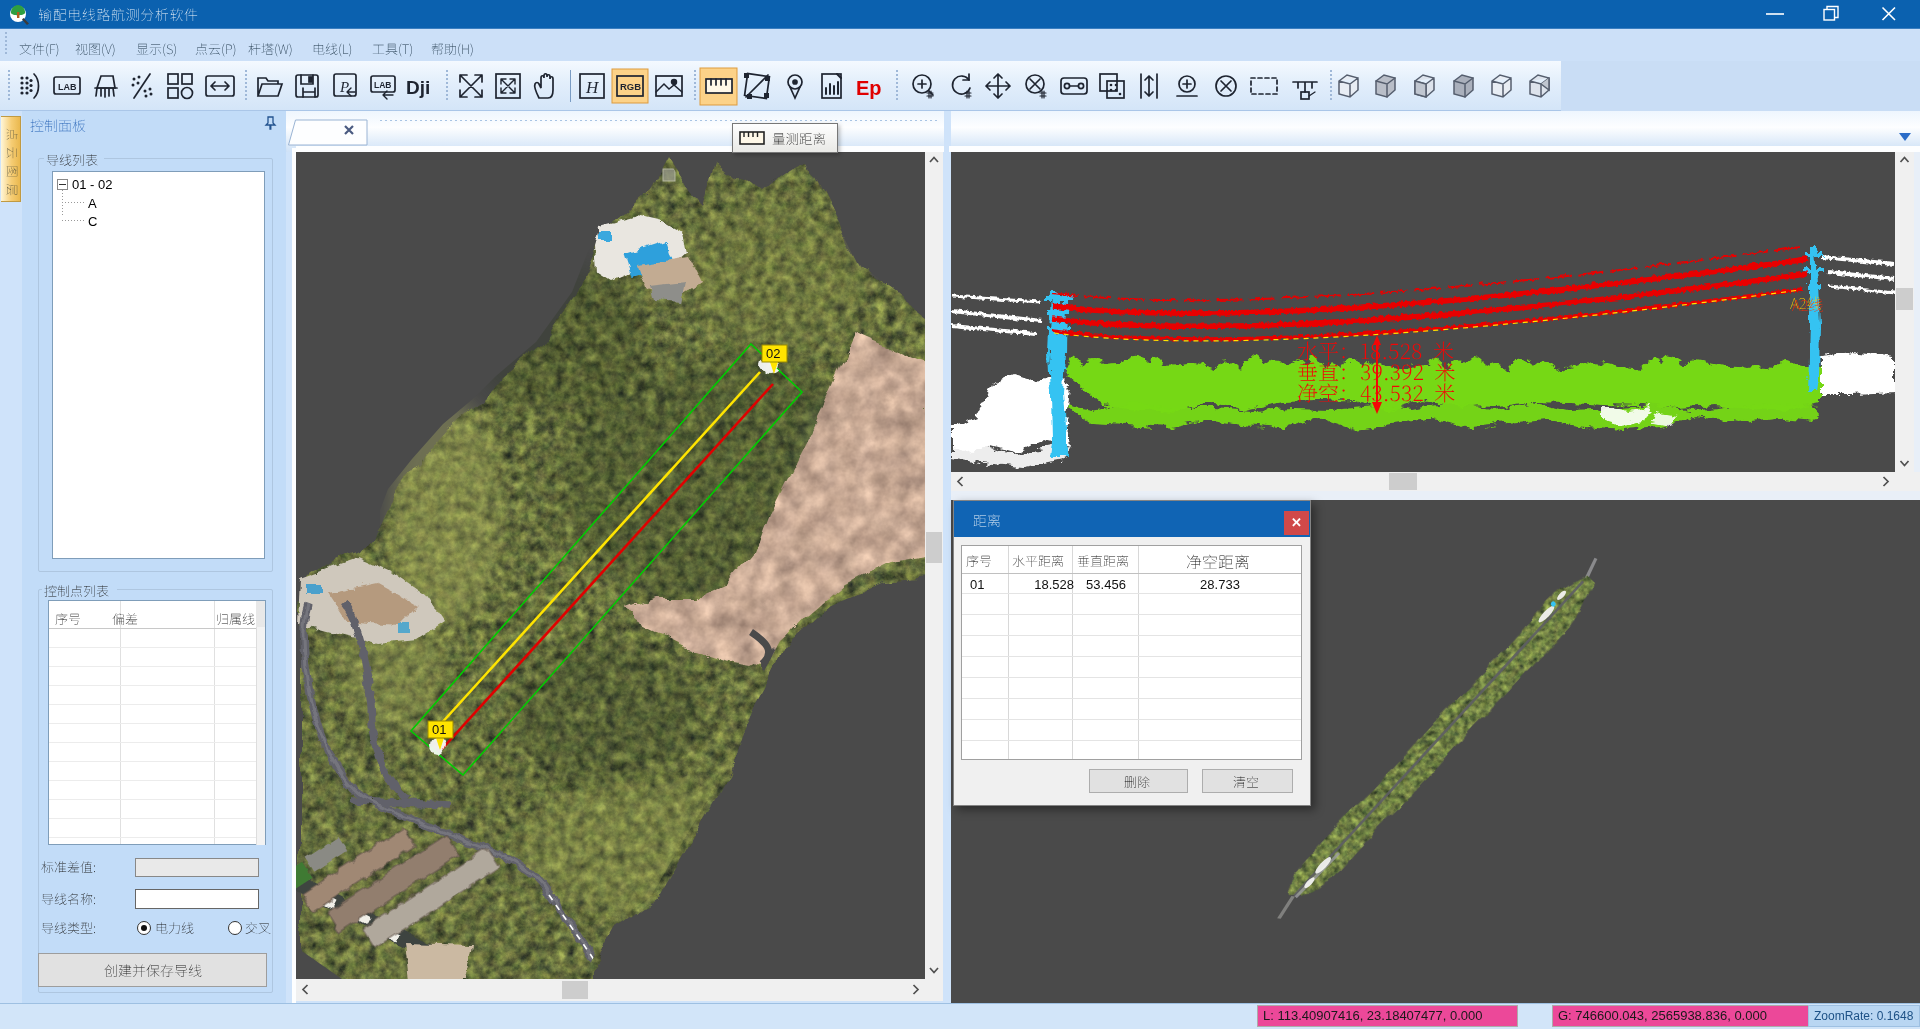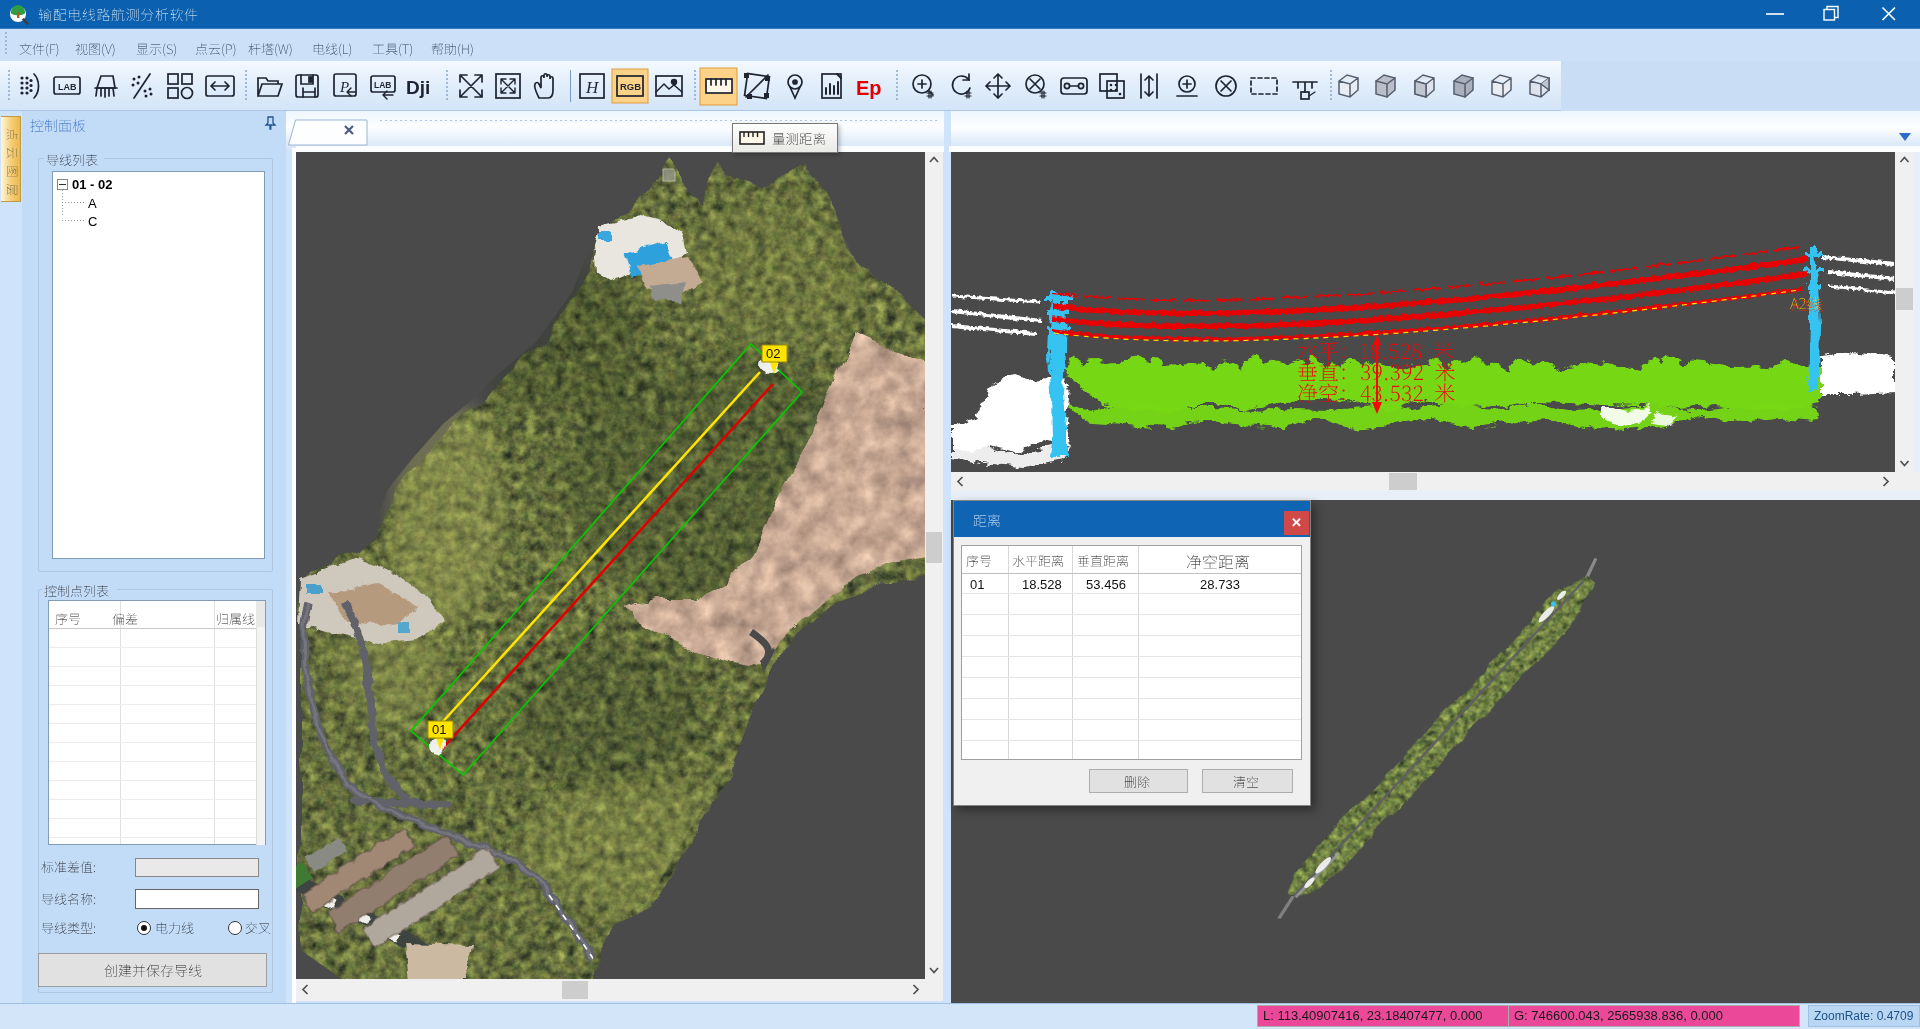--- a/index.html
+++ b/index.html
@@ -266,21 +266,21 @@
 <div class="abs" id="goldtab"></div>
 <div class="abs" id="lpanel"></div>
 <svg class="abs" style="left:263px;top:115px" width="14" height="16" viewBox="0 0 14 16">
     <path d="M5 2 L10 2 L10 8 L12 10 L7.8 10 L7.8 14 L7 14 L7 10 L3 10 L5 8 Z" fill="none" stroke="#23538f" stroke-width="1.3"></path>
   </svg>
 <div class="abs groupbox" style="left:38px;top:158px;width:235px;height:414px"></div>
 <div class="abs" style="left:44px;top:152px;width:60px;height:13px;background:#c2dcf8"></div>
 <div class="abs" id="wlistbox"></div>
 <div class="abs" style="left:57px;top:179px;width:11px;height:11px;background:#fff;border:1px solid #888"></div>
 <div class="abs" style="left:59px;top:184px;width:7px;height:1px;background:#333"></div>
-<div class="abs" style="left:72px;top:177px;font-size:13px;font-weight:bold;color:#000">01 - 02</div>
+<div class="abs" style="left:72px;top:177px;font-size:13px;font-weight:normal;color:#000">01 - 02</div>
 <div class="abs" style="left:62px;top:190px;width:1px;height:26px;background-image:repeating-linear-gradient(180deg,#999 0 1px,transparent 1px 3px)"></div>
 <div class="abs" style="left:62px;top:202px;width:22px;height:1px;background-image:repeating-linear-gradient(90deg,#999 0 1px,transparent 1px 3px)"></div>
 <div class="abs" style="left:62px;top:220px;width:22px;height:1px;background-image:repeating-linear-gradient(90deg,#999 0 1px,transparent 1px 3px)"></div>
 <div class="abs" style="left:88px;top:196px;font-size:13px;color:#000">A</div>
 <div class="abs" style="left:88px;top:214px;font-size:13px;color:#000">C</div>
 <div class="abs groupbox" style="left:38px;top:589px;width:235px;height:404px"></div>
 <div class="abs" style="left:42px;top:583px;width:75px;height:13px;background:#c2dcf8"></div>
 <div class="abs" id="cplist">
   <div class="cpcol" style="left:71px"></div>
   <div class="cpcol" style="left:165px"></div>
@@ -573,31 +573,31 @@
   <div class="abs" style="left:0;top:27px;width:339px;height:1px;background:#c0c0c0"></div>
   <div class="abs" style="left:0;top:47px;width:339px;height:1px;background:#e4e4e4"></div>
   <div class="abs" style="left:0;top:68px;width:339px;height:1px;background:#e4e4e4"></div>
   <div class="abs" style="left:0;top:89px;width:339px;height:1px;background:#e4e4e4"></div>
   <div class="abs" style="left:0;top:110px;width:339px;height:1px;background:#e4e4e4"></div>
   <div class="abs" style="left:0;top:131px;width:339px;height:1px;background:#e4e4e4"></div>
   <div class="abs" style="left:0;top:152px;width:339px;height:1px;background:#e4e4e4"></div>
   <div class="abs" style="left:0;top:173px;width:339px;height:1px;background:#e4e4e4"></div>
   <div class="abs" style="left:0;top:194px;width:339px;height:1px;background:#e4e4e4"></div>
   <div class="num abs" style="left:8px;top:31px">01</div>
-  <div class="num abs" style="left:60px;top:31px;width:64px;text-align:left">18.528</div>
+  <div class="num abs" style="left:48px;top:31px;width:64px;text-align:right">18.528</div>
   <div class="num abs" style="left:111px;top:31px;width:66px;text-align:center">53.456</div>
   <div class="num abs" style="left:177px;top:31px;width:162px;text-align:center">28.733</div>
  </div>
  <div class="abs" style="left:135px;top:268px;width:99px;height:24px;background:#e1e1e1;border:1px solid #adadad"></div>
  <div class="abs" style="left:248px;top:268px;width:91px;height:24px;background:#e1e1e1;border:1px solid #adadad"></div>
 </div>
 <div class="abs" id="statusbar"></div>
 <div class="sbox" style="left:1257px;top:1005px;width:261px">L: 113.40907416, 23.18407477, 0.000</div>
-<div class="sbox" style="left:1508px;top:1005px;width:292px">G: 746600.043, 2565938.836, 0.000</div>
-<div class="sbox" style="left:1808px;top:1005px;width:112px;background:#b9d6f2;border-color:#9ec0e2;color:#1d5186;font-size:12px">ZoomRate: 0.4709</div>
+<div class="sbox" style="left:1552px;top:1005px;width:292px">G: 746600.043, 2565938.836, 0.000</div>
+<div class="sbox" style="left:1808px;top:1005px;width:112px;background:#b9d6f2;border-color:#9ec0e2;color:#1d5186;font-size:12px">ZoomRate: 0.1648</div>
 <svg class="abs" style="left:0;top:0;z-index:90;pointer-events:none" width="1920" height="1029">
 <defs>
 <path id="g0" d="M58 702H363V672H58ZM236 561H266V-70H236ZM52 149Q111 163 191 186Q271 208 356 231L359 204Q280 181 202 158Q124 136 62 119ZM79 353Q78 357 76 363Q74 369 72 374Q70 380 68 384Q78 386 88 410Q97 434 107 468Q113 485 124 522Q135 559 148 609Q161 659 172 716Q184 773 190 829L221 821Q209 744 191 664Q173 584 151 510Q129 436 104 376V375Q104 375 100 373Q96 371 92 368Q87 364 83 360Q79 357 79 353ZM79 353V383L108 395H364V366H143Q118 366 101 362Q84 358 79 353ZM491 575H831V546H491ZM427 461H650V431H456V-67H427ZM634 461H665V-21Q665 -37 660 -46Q656 -54 645 -59Q634 -63 614 -64Q593 -65 563 -65Q562 -59 558 -50Q555 -40 550 -33Q577 -34 596 -34Q616 -34 623 -34Q634 -33 634 -22ZM442 324H650V294H442ZM442 180H650V151H442ZM745 451H774V93H745ZM871 486H901V-18Q901 -36 896 -44Q891 -53 877 -58Q864 -62 838 -63Q813 -64 772 -64Q771 -58 768 -50Q765 -41 760 -34Q796 -35 822 -35Q848 -35 857 -34Q871 -33 871 -19ZM661 830 687 819Q655 762 606 707Q558 652 500 606Q443 559 381 527Q377 532 371 538Q365 545 359 549Q420 580 478 624Q535 669 582 722Q630 775 661 830ZM660 788Q719 712 796 660Q873 609 958 569Q952 565 945 558Q938 551 934 544Q848 588 772 643Q696 698 633 777Z"></path>
 <path id="g1" d="M585 461H908V431H585ZM574 461H603V9Q603 -16 615 -24Q627 -33 667 -33Q676 -33 703 -33Q730 -33 762 -33Q795 -33 824 -33Q853 -33 866 -33Q892 -33 904 -20Q917 -6 922 33Q928 72 930 149Q935 146 940 142Q945 139 950 137Q956 135 961 134Q958 56 950 14Q943 -29 924 -46Q904 -63 865 -63Q860 -63 840 -63Q820 -63 793 -63Q766 -63 740 -63Q713 -63 694 -63Q674 -63 669 -63Q632 -63 612 -58Q591 -52 582 -36Q574 -21 574 10ZM571 786H924V357H895V757H571ZM103 609H484V-55H455V579H133V-68H103ZM115 204H469V175H115ZM115 35H469V6H115ZM72 789H509V760H72ZM226 776H255V594H226ZM332 776H362V594H332ZM226 595H255V498Q255 465 247 427Q239 389 218 352Q197 315 158 283Q154 288 147 294Q140 301 135 304Q173 333 192 366Q212 400 219 434Q226 469 226 499ZM332 595H362V364Q362 355 365 352Q368 350 380 350Q384 350 396 350Q407 350 420 350Q432 350 437 350Q452 350 453 352Q459 348 466 346Q474 343 481 341Q479 331 470 326Q462 321 443 321Q440 321 426 321Q411 321 397 321Q383 321 379 321Q352 321 342 328Q332 336 332 364Z"></path>
 <path id="g2" d="M161 466H832V436H161ZM475 833H504V51Q504 24 510 10Q517 -5 534 -11Q551 -17 583 -17Q593 -17 618 -17Q644 -17 676 -17Q709 -17 742 -17Q775 -17 802 -17Q830 -17 843 -17Q873 -17 888 -2Q904 14 910 53Q916 92 919 162Q926 157 934 153Q943 149 950 147Q946 74 938 32Q929 -11 907 -29Q885 -47 839 -47Q833 -47 808 -47Q782 -47 748 -47Q713 -47 678 -47Q644 -47 618 -47Q593 -47 587 -47Q544 -47 520 -39Q495 -31 485 -9Q475 13 475 53ZM155 684H853V211H155V240H823V655H155ZM141 684H173V146H141Z"></path>
 <path id="g3" d="M76 195Q75 199 73 205Q71 211 69 218Q67 224 65 228Q78 230 96 249Q113 268 135 296Q147 310 172 342Q196 373 226 416Q257 460 288 511Q320 562 347 613L376 598Q314 492 244 392Q175 291 104 217V216Q104 216 100 214Q96 212 90 209Q84 206 80 202Q76 199 76 195ZM76 195V223L99 239L372 292Q372 286 373 278Q374 271 375 266Q279 246 222 234Q164 221 134 214Q105 207 94 203Q82 199 76 195ZM70 432Q69 436 67 442Q65 448 63 454Q61 461 59 465Q70 467 84 485Q97 503 113 529Q121 543 138 573Q155 603 176 644Q197 685 218 732Q239 779 255 826L284 813Q258 748 228 683Q197 618 164 560Q131 501 97 454V453Q97 453 93 451Q89 449 84 446Q78 443 74 440Q70 436 70 432ZM70 432V460L92 474L284 498Q283 491 284 483Q284 475 285 471Q218 461 178 454Q137 448 116 444Q94 440 84 438Q75 435 70 432ZM60 38Q101 47 154 60Q206 72 266 86Q325 100 386 115L389 86Q302 65 217 45Q132 25 67 8ZM434 580 897 648 902 621 439 553ZM415 366 926 464 932 436 421 338ZM597 830H626Q626 696 633 580Q640 464 654 368Q667 271 687 196Q707 121 734 70Q761 18 796 -9Q830 -36 872 -36Q890 -36 900 -26Q911 -17 916 8Q922 34 924 82Q929 78 938 74Q946 71 951 69Q948 19 940 -10Q932 -40 916 -52Q899 -65 870 -65Q821 -65 782 -36Q743 -6 713 50Q683 107 662 186Q640 265 626 365Q612 465 605 582Q598 699 597 830ZM702 783 719 803Q748 793 779 779Q810 765 838 750Q865 734 882 719L867 696Q839 718 792 742Q746 767 702 783ZM912 346 937 333Q884 251 803 178Q722 105 622 47Q521 -11 409 -49Q405 -44 399 -36Q393 -29 388 -24Q500 12 600 68Q700 124 780 195Q860 266 912 346Z"></path>
 <path id="g4" d="M516 0H861V-29H516ZM571 721H845V692H571ZM507 282H880V-66H851V253H536V-69H507ZM833 721H839L846 723L865 714Q835 624 785 548Q735 471 674 410Q612 349 544 304Q476 258 410 229Q407 234 401 242Q395 249 390 253Q455 279 522 323Q588 367 649 426Q710 485 758 558Q805 630 833 714ZM602 831 631 824Q609 756 578 692Q546 629 508 575Q471 521 428 479Q426 482 422 486Q417 489 412 493Q407 497 403 499Q468 558 520 646Q571 733 602 831ZM559 694Q581 637 618 576Q655 515 706 456Q756 397 820 347Q884 297 961 263Q958 261 954 256Q950 252 947 248Q944 243 941 239Q864 276 800 327Q737 378 688 436Q638 494 602 553Q565 612 542 664ZM108 384H137V23H108ZM130 755V530H375V755ZM100 784H404V501H100ZM243 525H273V58H243ZM49 20Q95 30 154 44Q214 59 282 76Q350 93 419 110L422 82Q322 57 226 32Q129 8 56 -11ZM249 329H413V300H249Z"></path>
 <path id="g5" d="M429 656H937V626H429ZM547 504H808V474H547ZM534 504H564V277Q564 236 559 190Q554 144 541 98Q528 51 503 7Q478 -37 438 -74Q436 -71 432 -68Q429 -64 424 -60Q420 -57 416 -55Q468 -7 493 50Q518 107 526 166Q534 225 534 278ZM786 504H816V25Q816 -19 823 -25Q830 -29 845 -29Q851 -29 862 -29Q874 -29 882 -29Q890 -29 898 -28Q906 -27 910 -24Q919 -18 922 3Q924 17 925 44Q926 72 927 110Q933 105 940 102Q947 98 954 96Q953 64 952 30Q950 -4 947 -16Q941 -40 926 -49Q919 -53 908 -55Q898 -57 886 -57Q879 -57 864 -57Q849 -57 843 -57Q832 -57 821 -55Q810 -53 801 -46Q792 -39 789 -24Q786 -9 786 38ZM135 711H375V681H135ZM362 711H391V-12Q391 -30 385 -40Q379 -49 366 -53Q352 -57 324 -58Q297 -59 249 -59Q248 -53 244 -44Q240 -36 236 -30Q276 -31 305 -31Q334 -31 343 -30Q362 -29 362 -13ZM124 711H153V336Q153 288 150 234Q147 180 138 125Q130 70 114 19Q97 -32 69 -75Q67 -72 62 -69Q58 -66 53 -63Q48 -60 44 -59Q81 -2 98 66Q114 134 119 204Q124 274 124 335ZM205 598 230 608Q249 573 269 532Q289 490 299 461L274 449Q264 479 244 521Q225 563 205 598ZM248 841 280 830Q268 796 254 758Q239 719 227 693L202 702Q214 730 228 770Q241 811 248 841ZM50 384H378V355H50ZM204 291 228 302Q251 264 276 219Q300 174 313 142L287 130Q275 162 251 208Q227 253 204 291ZM598 829 621 842Q644 805 668 760Q693 716 706 685L681 670Q668 703 644 748Q621 792 598 829Z"></path>
 <path id="g6" d="M490 105 511 121Q539 96 568 66Q597 36 622 7Q647 -22 662 -44L641 -63Q626 -40 601 -10Q576 19 547 50Q518 80 490 105ZM319 767H637V169H608V737H348V169H319ZM888 821H917V-17Q917 -38 910 -48Q903 -57 889 -62Q874 -65 845 -66Q816 -67 765 -66Q764 -61 760 -53Q756 -45 752 -38Q795 -39 826 -39Q858 -39 868 -38Q888 -38 888 -18ZM751 742H780V160H751ZM455 649H484V324Q484 273 477 220Q470 167 448 116Q427 64 386 18Q345 -28 277 -66Q275 -63 271 -60Q267 -56 263 -52Q259 -48 255 -46Q321 -9 361 35Q401 79 422 128Q442 176 448 226Q455 276 455 324ZM96 798 115 817Q143 802 173 782Q203 763 230 744Q257 724 274 708L255 684Q238 701 212 722Q185 742 155 762Q125 782 96 798ZM48 526 66 546Q95 531 126 512Q156 493 184 474Q212 456 230 441L213 418Q195 433 167 452Q139 471 108 490Q77 510 48 526ZM72 -37Q93 1 118 55Q143 109 168 168Q194 227 214 280L237 263Q218 212 194 154Q170 97 145 42Q120 -12 98 -56Z"></path>
 <path id="g7" d="M180 441H784V412H180ZM772 441H802Q802 441 802 437Q802 433 802 428Q802 424 801 421Q794 303 788 221Q781 139 774 86Q766 33 756 4Q746 -26 732 -40Q720 -53 706 -58Q691 -62 668 -62Q644 -63 598 -62Q553 -60 503 -56Q502 -49 500 -41Q498 -33 493 -26Q549 -31 597 -32Q645 -34 662 -34Q695 -34 707 -23Q722 -8 734 40Q745 87 754 182Q764 277 772 434ZM341 803 371 795Q338 714 293 642Q248 569 194 508Q141 448 82 402Q80 405 75 408Q70 412 65 416Q60 420 56 422Q117 466 170 526Q224 585 268 656Q311 726 341 803ZM658 805Q682 752 716 698Q749 643 788 593Q827 543 868 502Q910 462 949 435Q945 432 940 428Q936 424 932 420Q928 415 925 411Q886 440 845 483Q804 526 765 578Q726 629 692 684Q657 740 632 794ZM407 434H438Q428 354 408 278Q389 202 352 134Q314 67 251 14Q188 -39 90 -73Q88 -70 85 -66Q82 -62 78 -58Q75 -55 72 -52Q168 -20 230 32Q291 83 327 148Q363 213 380 286Q398 359 407 434Z"></path>

